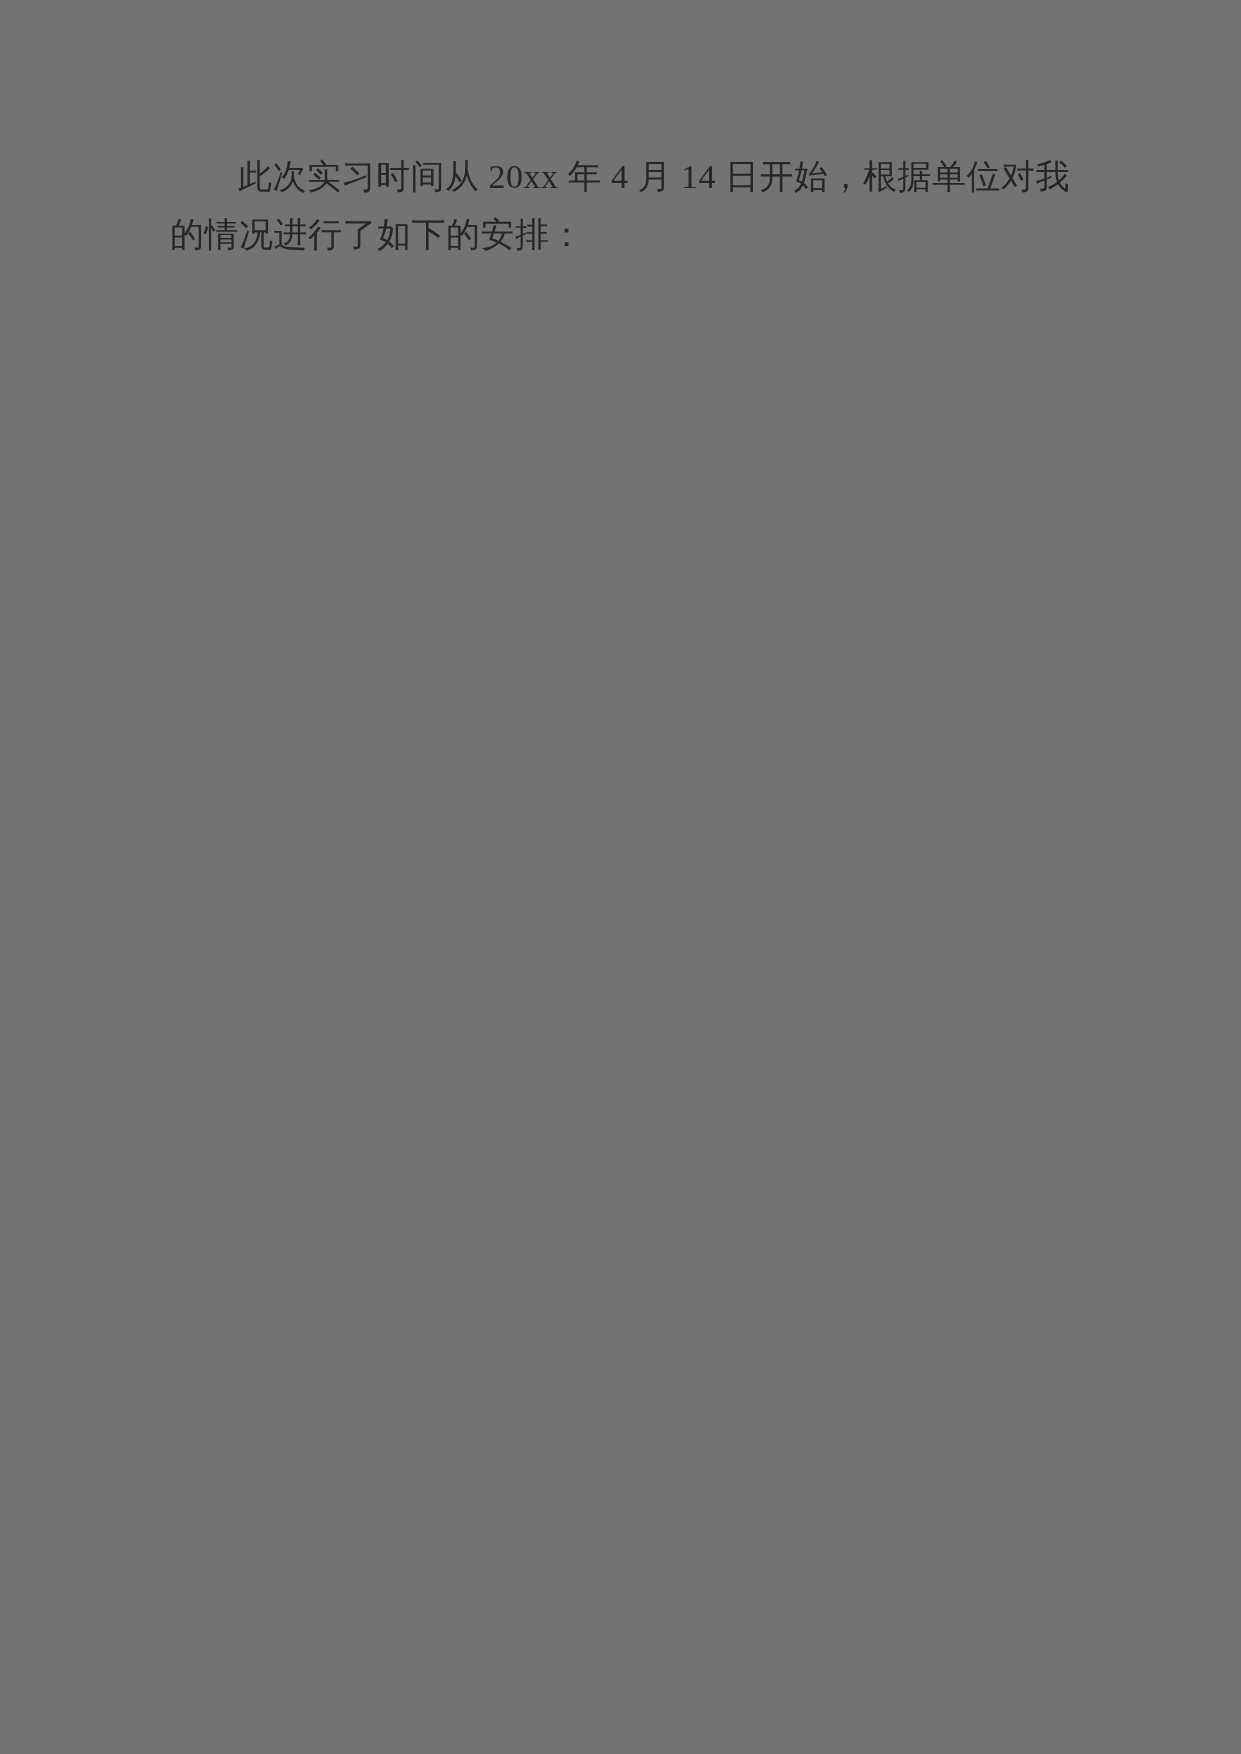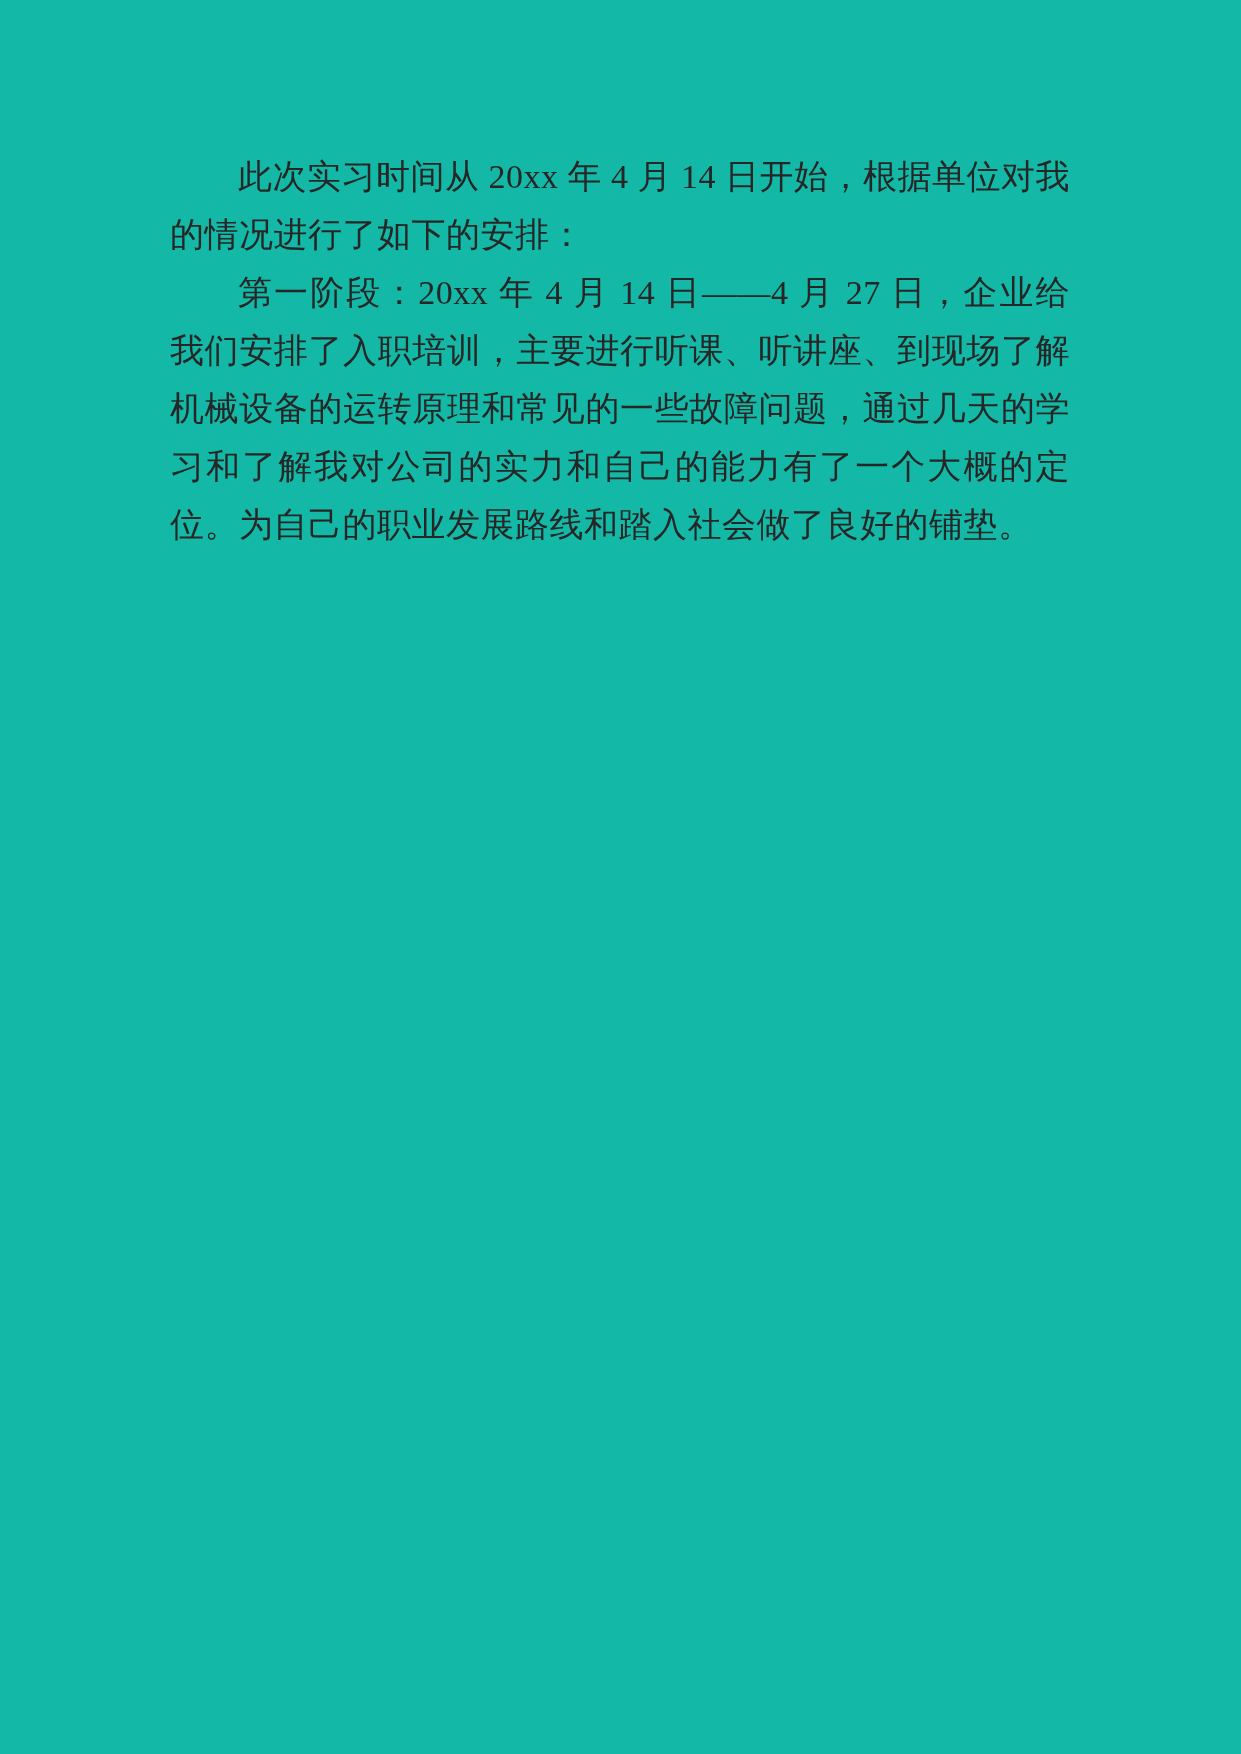--- a/index.html
+++ b/index.html
@@ -5,21 +5,21 @@
   html, body {
     margin: 0;
     padding: 0;
     background: #ffffff;
   }
   .page {
     position: relative;
     width: 1241px;
     height: 1754px;
     margin: 0 auto;
-    background: #14b8a6;
+    background: #737373;
     box-sizing: border-box;
     padding: 148px 171px 0 170px;
     overflow: hidden;
   }
   .doc-body {
     width: 900px;
   }
   .doc-body p {
     margin: 0;
     padding: 0;
@@ -34,15 +34,14 @@
     word-break: break-all;
     letter-spacing: 0.5px;
   }
 </style>
 </head>
 <body>
 
 <div class="page">
   <main class="doc-body">
     <p>此次实习时间从 20xx 年 4 月 14 日开始，根据单位对我的情况进行了如下的安排：</p>
-    <p>第一阶段：20xx 年 4 月 14 日——4 月 27 日，企业给我们安排了入职培训，主要进行听课、听讲座、到现场了解机械设备的运转原理和常见的一些故障问题，通过几天的学习和了解我对公司的实力和自己的能力有了一个大概的定位。为自己的职业发展路线和踏入社会做了良好的铺垫。</p>
   </main>
 </div>
 
 </body></html>

